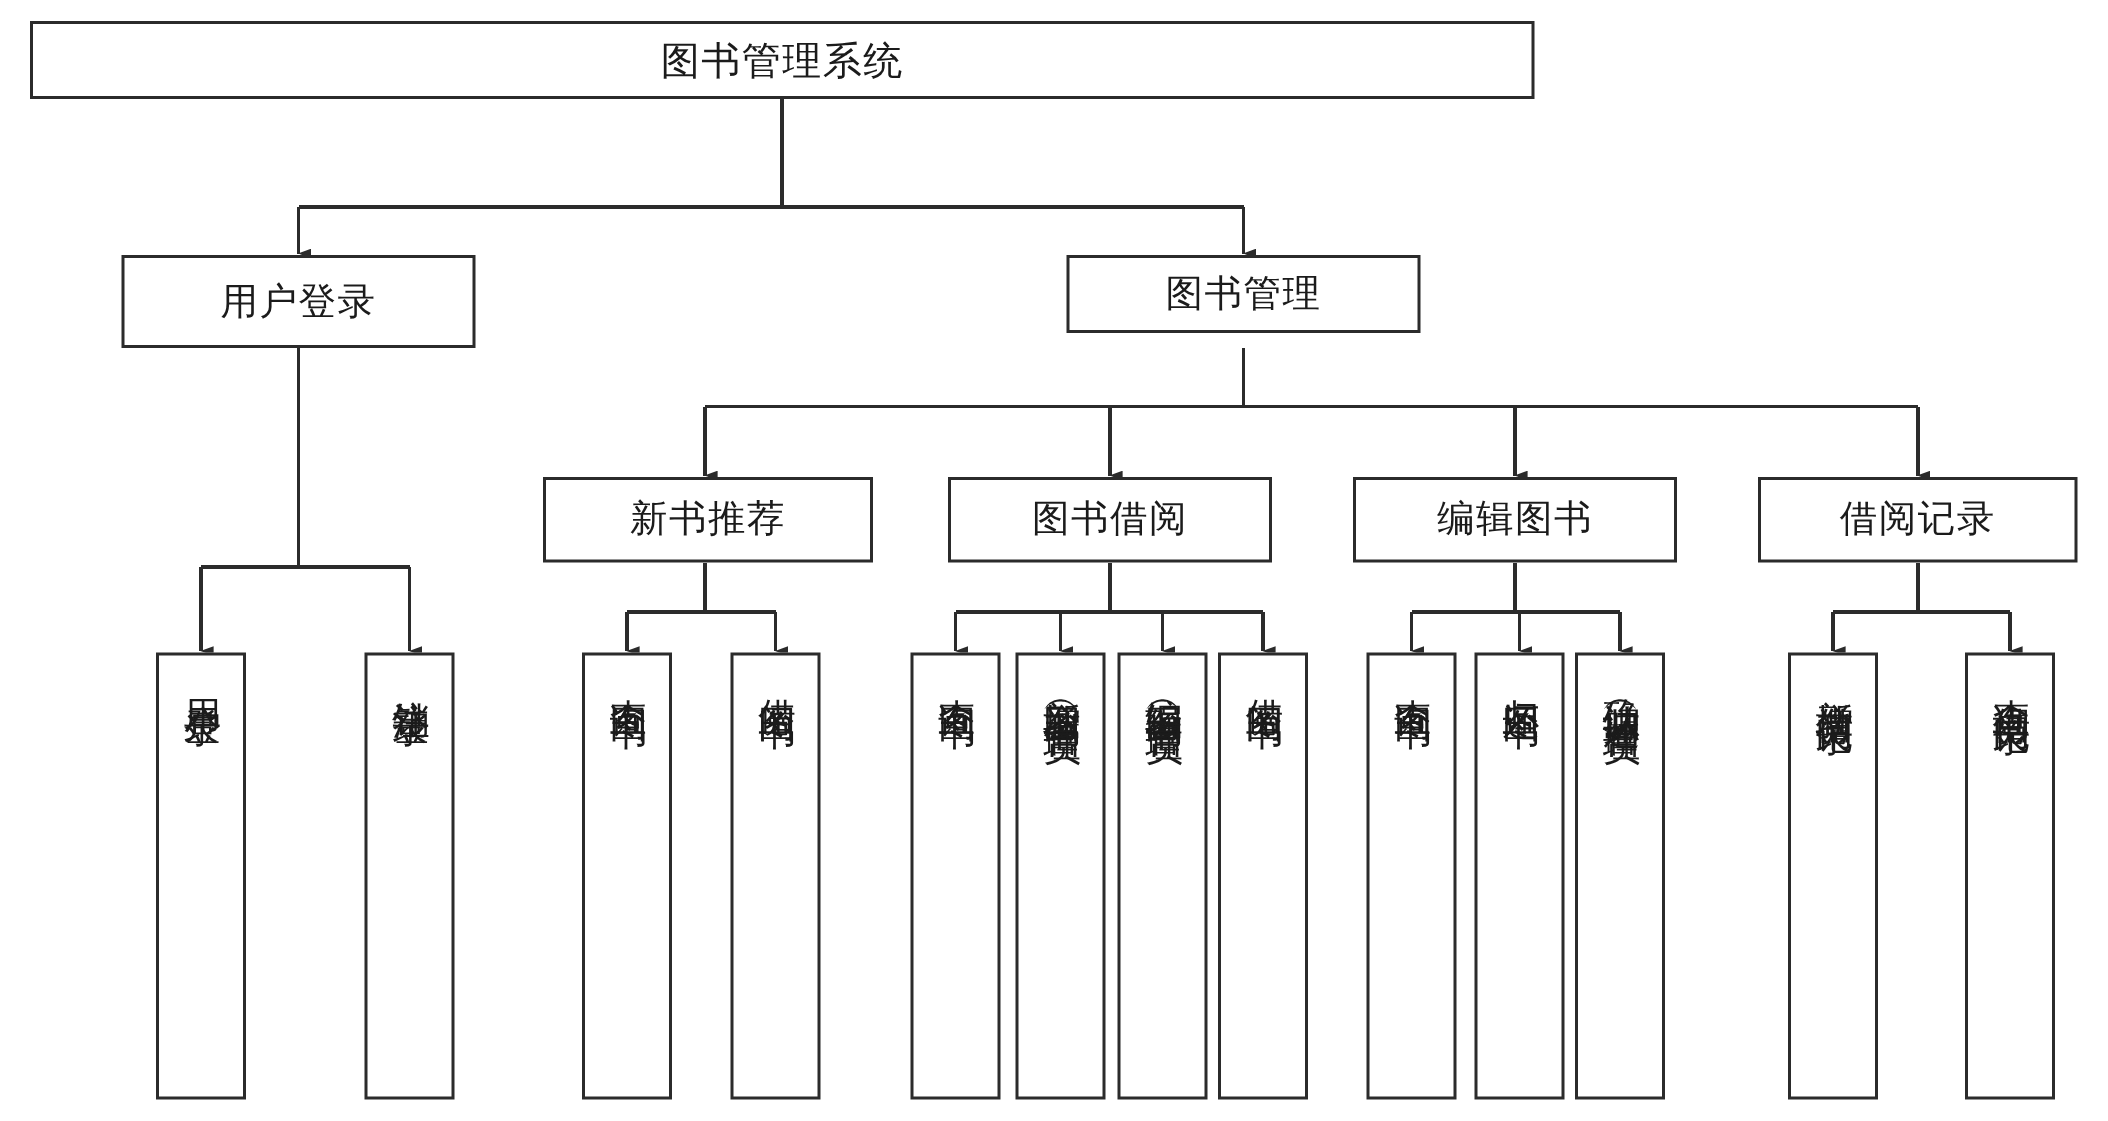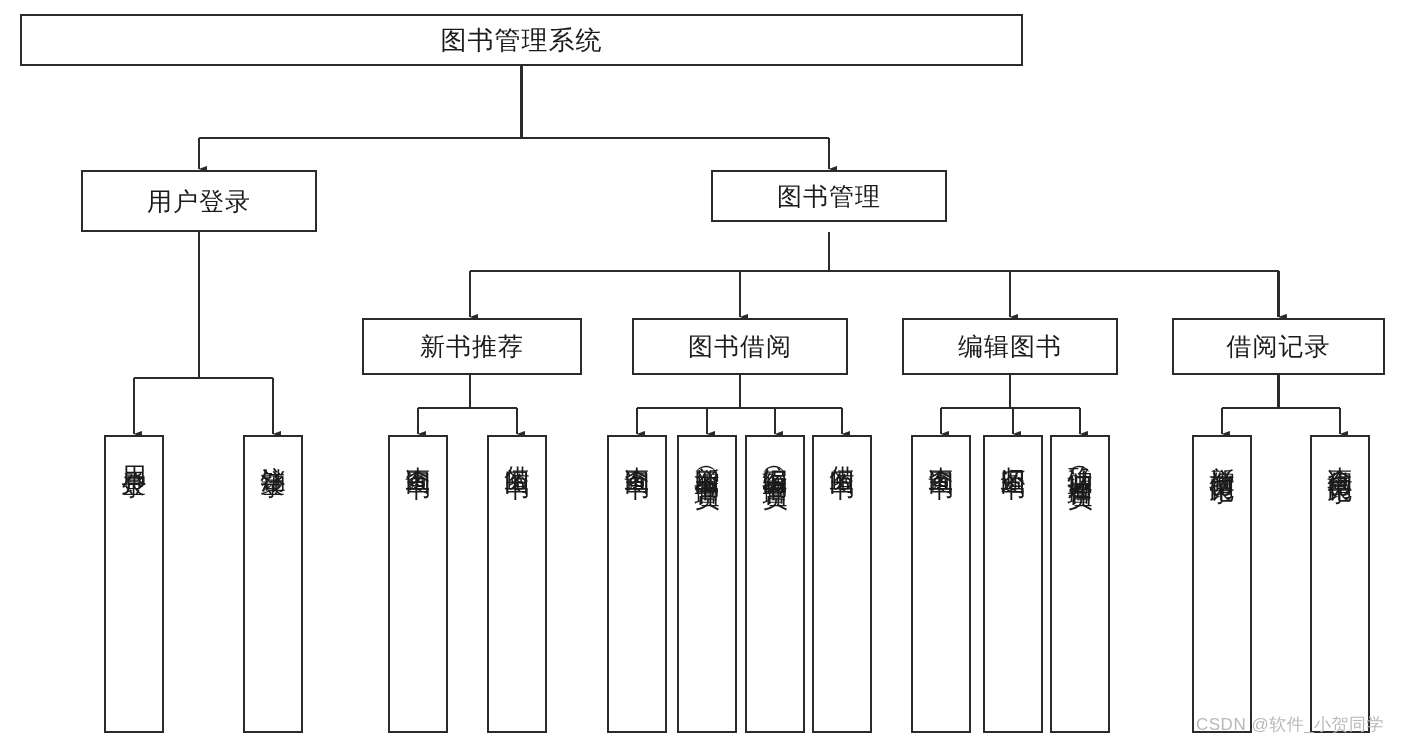--- a/index.html
+++ b/index.html
@@ -161,14 +161,13 @@
       <div class="node v" style="left: 1050px; top: 435px; width: 60px; height: 298px; border-color: rgb(43, 43, 43); background: rgb(255, 255, 255);">
         <span class="label" style="color: rgb(27, 27, 27);">确认归还（管理员）</span>
       </div>
       <div class="node v" style="left: 1192px; top: 435px; width: 60px; height: 298px; border-color: rgb(43, 43, 43); background: rgb(255, 255, 255);">
         <span class="label" style="color: rgb(27, 27, 27);">新增借阅记录</span>
       </div>
       <div class="node v" style="left: 1310px; top: 435px; width: 60px; height: 298px; border-color: rgb(43, 43, 43); background: rgb(255, 255, 255);">
         <span class="label" style="color: rgb(27, 27, 27);">查询借阅记录</span>
       </div>
     </div>
-  <div class="watermark" id="watermark" style="left: 1196px; top: 713px; color: rgb(185, 185, 185);">CSDN @软件_小贺同学</div>
 </div>
 
 </body></html>

